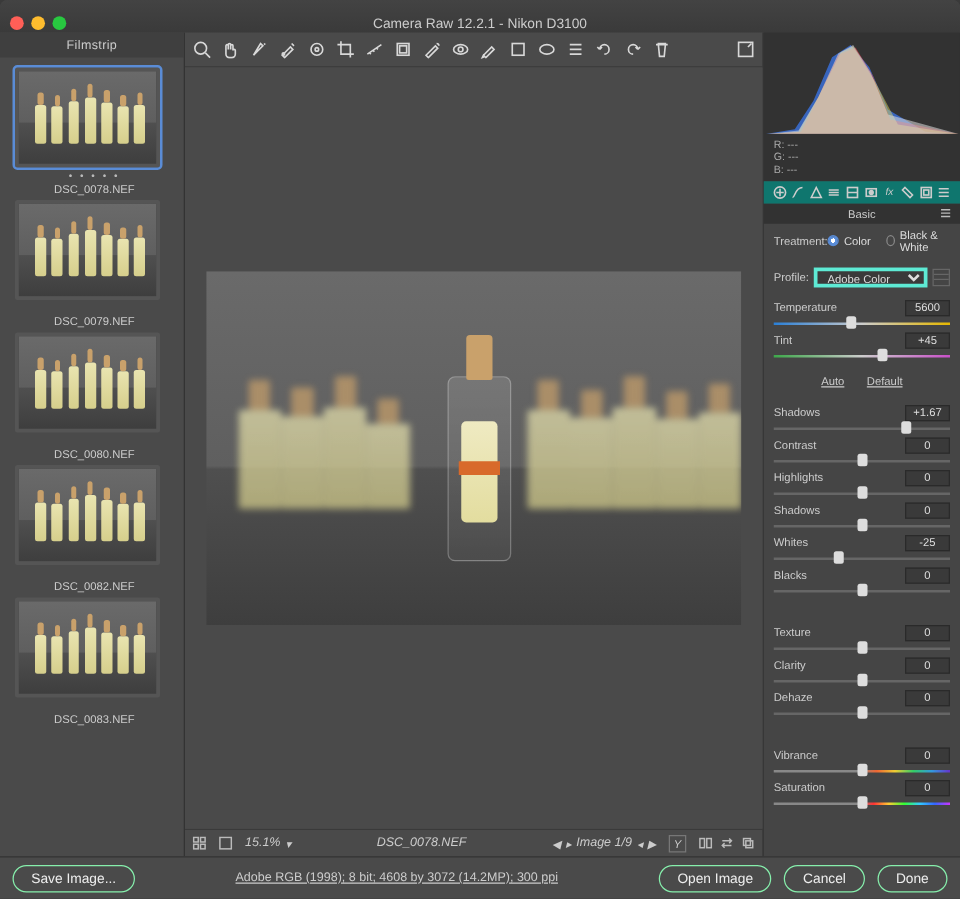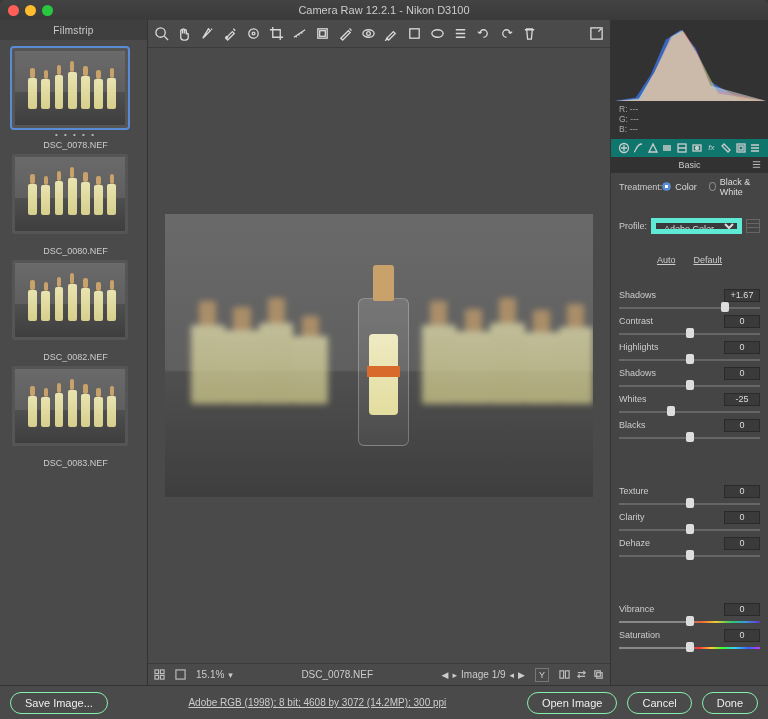--- a/index.html
+++ b/index.html
@@ -1,18 +1,18 @@
 <!DOCTYPE html>
 <html><head>
 <meta charset="utf-8">
 <style>
   * { box-sizing: border-box; margin: 0; padding: 0; font-family: "Helvetica Neue", Arial, sans-serif; }
   body { background: #3a3a3a; color: #ddd; font-size: 10px; width: 768px; height: 719px; overflow: hidden; }
   .window { width: 768px; height: 719px; background: #444; display: flex; flex-direction: column; border-top-left-radius: 6px; border-top-right-radius: 6px; overflow: hidden; }
-  .titlebar { height: 20px; background: linear-gradient(#434343,#3a3a3a); display: flex; align-items: center; padding: 3px 8px; position: relative; color: #ccc; font-size: 11px; }
+  .titlebar { height: 20px; background: linear-gradient(#434343,#3a3a3a); display: flex; padding: 13px 8px; position: relative; color: #ccc; font-size: 11px; }
   .traffic { display: flex; gap: 6px; }
   .tl { width: 11px; height: 11px; border-radius: 50%; }
   .tl.r { background: #ff5f57; } .tl.y { background: #febc2e; } .tl.g { background: #28c840; }
   .titlebar .title { position: absolute; left: 0; right: 0; text-align: center; pointer-events: none; }
   .body { flex: 1; display: flex; background: #4a4a4a; }
   
   .filmstrip { width: 148px; background: #4a4a4a; display: flex; flex-direction: column; border-right: 1px solid #333; }
   .fs-head { height: 20px; background: #3f3f3f; color: #ccc; display: flex; align-items: center; justify-content: center; font-size: 10px; letter-spacing: .3px; }
   .fs-body { flex: 1; overflow: hidden; padding: 4px 8px 0 12px; }
   .thumb { margin: 4px 0 2px; }
@@ -35,46 +35,46 @@
   .preview { flex: 1; background: #4a4a4a; display: flex; align-items: center; justify-content: center; position: relative; }
   .canvas { width: 428px; height: 283px; position: relative; overflow: hidden; }
   .canvas .scene { position: absolute; inset: 0; }
   .mainbottle { position: absolute; bottom: 18%; left: 45%; width: 12%; height: 64%; }
   .mainbottle .glass { position: absolute; inset: 18% 0 0 0; border: 1px solid rgba(255,255,255,.25); border-radius: 6px; background: linear-gradient(rgba(255,255,255,.12), rgba(255,255,255,.04)); }
   .mainbottle .scroll { position: absolute; top: 38%; left: 22%; width: 56%; height: 45%; background: linear-gradient(#efeac2,#e3dd9f); border-radius: 4px; }
   .mainbottle .tie { position: absolute; top: 56%; left: 18%; width: 64%; height: 6%; background: #d86a2b; }
   .mainbottle .cork { position: absolute; top: 0; left: 30%; width: 40%; height: 20%; background: #c9a16b; border-radius: 3px 3px 2px 2px; }
   .bgbottles { position: absolute; bottom: 24%; left: 0; right: 0; height: 40%; filter: blur(3px); opacity:.7; }
   .bgbottles .bottle { height: 70%; }
-  .statusbar { height: 22px; background: #4a4a4a; border-top: 1px solid #3a3a3a; display: flex; align-items: center; padding: 0 6px; gap: 10px; font-size: 10px; color: #ccc; }
+  .statusbar { height: 22px; background: #4a4a4a; border-top: 1px solid #3a3a3a; display: flex; align-items: center; padding: 0 6px; gap: 10px; font-size: 10px; color: #ccc; font-style: italic; }
   .statusbar .zoom { display: flex; align-items: center; gap: 4px; }
   .statusbar .fname { flex: 1; text-align: center; }
   .statusbar .nav { display: flex; align-items: center; gap: 4px; }
   .statusbar .yopt { width: 14px; height: 14px; border: 1px solid #777; display: flex; align-items: center; justify-content: center; font-size: 9px; }
   .statusbar .smicons { display: flex; gap: 6px; }
   
   .panel { width: 158px; background: #454545; display: flex; flex-direction: column; border-left: 1px solid #333; font-size: 9px; }
   .histo { height: 82px; background: #323232; position: relative; }
   .histo svg { position: absolute; inset: 0; }
   .meta { padding: 2px 8px 4px; display: flex; background:#323232; }
   .meta .rgb { color: #aaa; font-size: 8.5px; line-height: 1.2; }
   .meta .right { margin-left: auto; text-align: center; color: #ccc; font-size: 8.5px; line-height: 1.2; }
   .tabs { height: 18px; background: #0f766e; display: flex; align-items: center; justify-content: space-between; padding: 0 6px; }
   .tabs .tabico { width: 13px; height: 13px; display: flex; align-items: center; justify-content: center; color: #ccc; }
   .tabs .tabico svg { width: 12px; height: 12px; stroke: #ccc; fill: none; stroke-width: 1.3; }
   .sect-head { height: 16px; background: #323232; display: flex; align-items: center; justify-content: center; color: #ccc; position: relative; }
   .sect-head .menu { position: absolute; right: 6px; }
-  .controls { padding: 4px 8px; display: flex; flex-direction: column; gap: 17px; }
+  .controls { padding: 4px 8px; display: flex; flex-direction: column; gap: 7px; }
   .row { display: flex; align-items: center; min-height: 14px; }
   .row .lbl { color: #ccc; }
   .radios { display: flex; gap: 12px; margin-left: auto; }
   .radio { display: flex; align-items: center; gap: 4px; }
   .radio .dot { width: 9px; height: 9px; border-radius: 50%; border: 1px solid #888; display: inline-block; }
   .radio.on .dot { background: radial-gradient(#fff 0 35%, #5a8cd6 36% 100%); border-color: #5a8cd6; }
-  select.pfake { flex: 1; height: 16px; background: #3a3a3a; border: 5px solid #5eead4; color: #ddd; font-size: 9px; margin-left: 4px; padding: 0 4px; }
+  select.pfake { flex: 1; height: 16px; background: #3a3a3a; border: 3px solid #5eead4; color: #ddd; font-size: 9px; margin-left: 4px; padding: 0 4px; }
   .sq { width: 14px; height: 14px; border: 1px solid #666; margin-left: 4px; display: flex; flex-direction: column; }
   .sq span { flex: 1; border-bottom: 1px solid #666; }
   .sliderrow { display: flex; flex-direction: column; margin-top: 3px; }
   .sliderrow .top { display: flex; align-items: center; }
   .sliderrow .top .lbl { color: #ccc; }
   .numbox { width: 36px; height: 13px; margin-left: auto; background: #3a3a3a; border: 1px solid #2a2a2a; color: #ddd; text-align: center; font-size: 9px; display: flex; align-items: center; justify-content: center; }
   .track { position: relative; height: 8px; margin-top: 2px; }
   .track .bar { position: absolute; left: 0; right: 0; top: 3px; height: 2px; background: #666; }
   .track .handle { position: absolute; top: -2px; width: 8px; height: 10px; background: #ddd; border-radius: 2px; transform: translateX(-50%); }
   .track.color .bar { background: linear-gradient(90deg,#2a7fd6,#ccc,#e6b800); }
@@ -131,20 +131,35 @@
     <div class="bottle" style="left:12%;height:42%"></div>
     <div class="bottle" style="left:24%;height:40%"></div>
     <div class="bottle" style="left:36%;height:46%"></div>
     <div class="bottle" style="left:48%;height:50%"></div>
     <div class="bottle" style="left:60%;height:44%"></div>
     <div class="bottle" style="left:72%;height:40%"></div>
     <div class="bottle" style="left:84%;height:42%"></div>
   </div>
             </div>
   <div class="dots"></div>
+  <div class="tname">DSC_0079.NEF</div>
+          </div>
+          <div class="thumb">
+            <div class="timg">
+              <div class="scene">
+    <div class="bottle" style="left:12%;height:42%"></div>
+    <div class="bottle" style="left:24%;height:40%"></div>
+    <div class="bottle" style="left:36%;height:46%"></div>
+    <div class="bottle" style="left:48%;height:50%"></div>
+    <div class="bottle" style="left:60%;height:44%"></div>
+    <div class="bottle" style="left:72%;height:40%"></div>
+    <div class="bottle" style="left:84%;height:42%"></div>
+  </div>
+            </div>
+  <div class="dots"></div>
   <div class="tname">DSC_0080.NEF</div>
           </div>
           <div class="thumb">
             <div class="timg">
               <div class="scene">
     <div class="bottle" style="left:12%;height:42%"></div>
     <div class="bottle" style="left:24%;height:40%"></div>
     <div class="bottle" style="left:36%;height:46%"></div>
     <div class="bottle" style="left:48%;height:50%"></div>
     <div class="bottle" style="left:60%;height:44%"></div>
@@ -433,20 +448,42 @@
         </div>
         <div class="row" style="margin-top:4px">
           <span class="lbl">Profile:</span>
           <select class="pfake"><option>Adobe Color</option></select>
           <div class="sq">
               <span></span>
               <span></span>
               <span style="border:none"></span>
             </div>
         </div>
+        <div id="sliders-a">
+            <div class="sliderrow">
+              <div class="top">
+      <span class="lbl">Temperature</span>
+      <span class="numbox">5600</span>
+    </div>
+    <div class="track color">
+      <div class="bar"></div>
+      <div class="handle" style="left:44%"></div>
+    </div>
+            </div>
+            <div class="sliderrow">
+              <div class="top">
+      <span class="lbl">Tint</span>
+      <span class="numbox">+45</span>
+    </div>
+    <div class="track tint">
+      <div class="bar"></div>
+      <div class="handle" style="left:62%"></div>
+    </div>
+            </div>
+          </div>
         <div class="centerlinks">
           <span class="lnk">Auto</span>
           <span class="lnk">Default</span>
         </div>
         <div id="sliders-b">
             <div class="sliderrow">
               <div class="top">
       <span class="lbl">Shadows</span>
       <span class="numbox">+1.67</span>
     </div>

